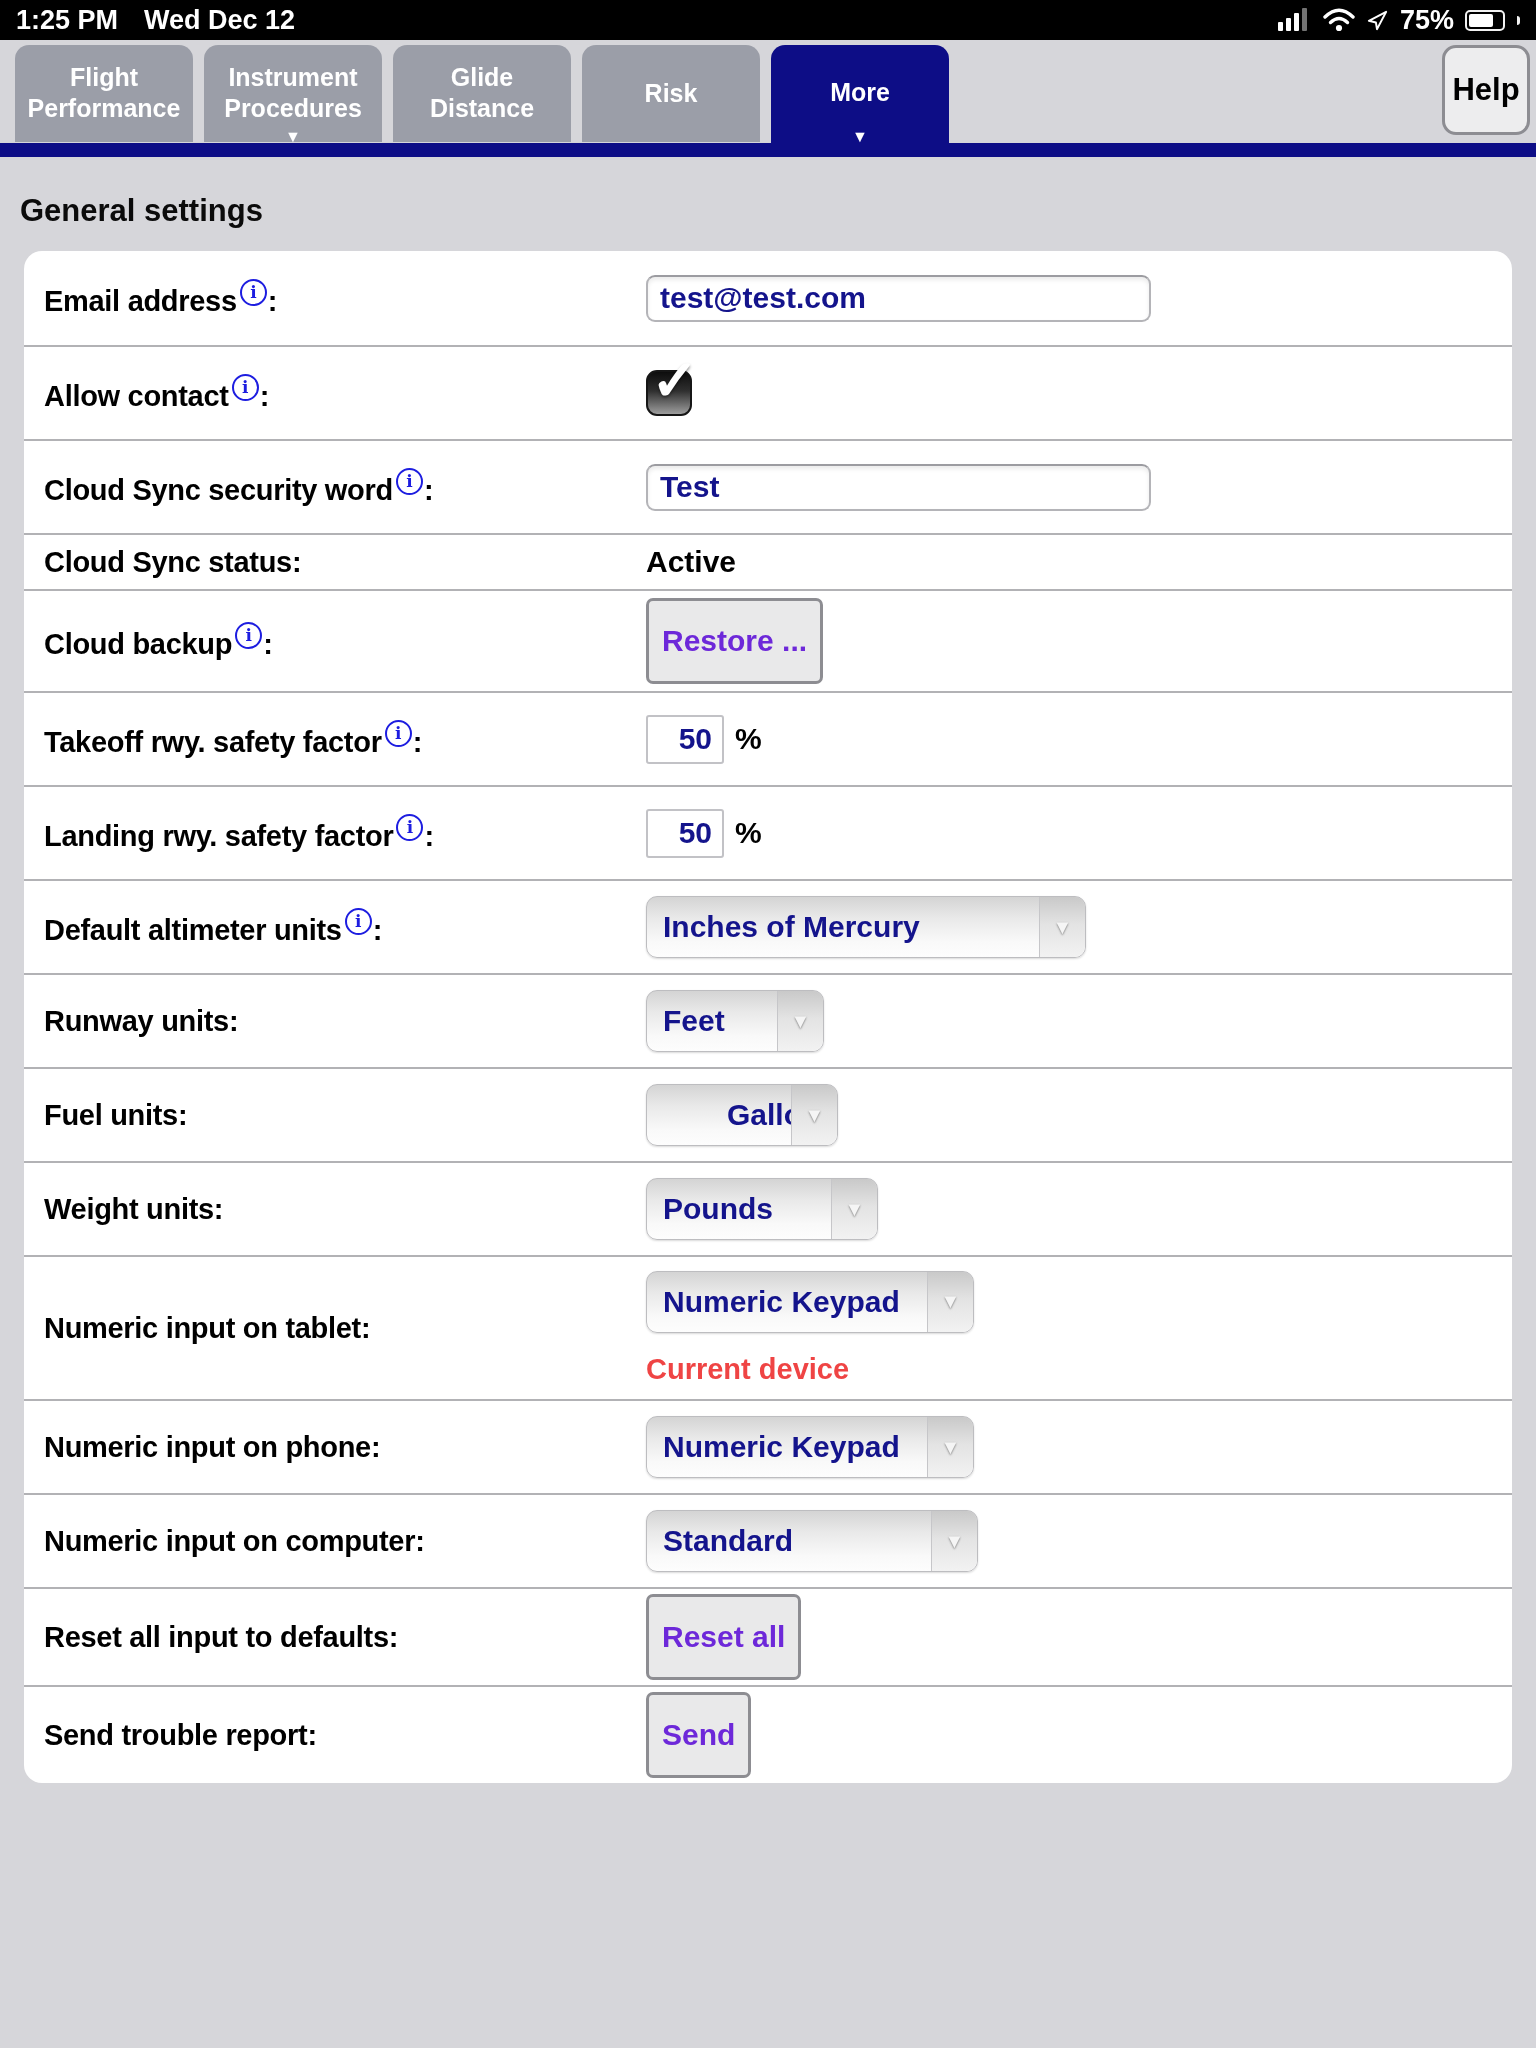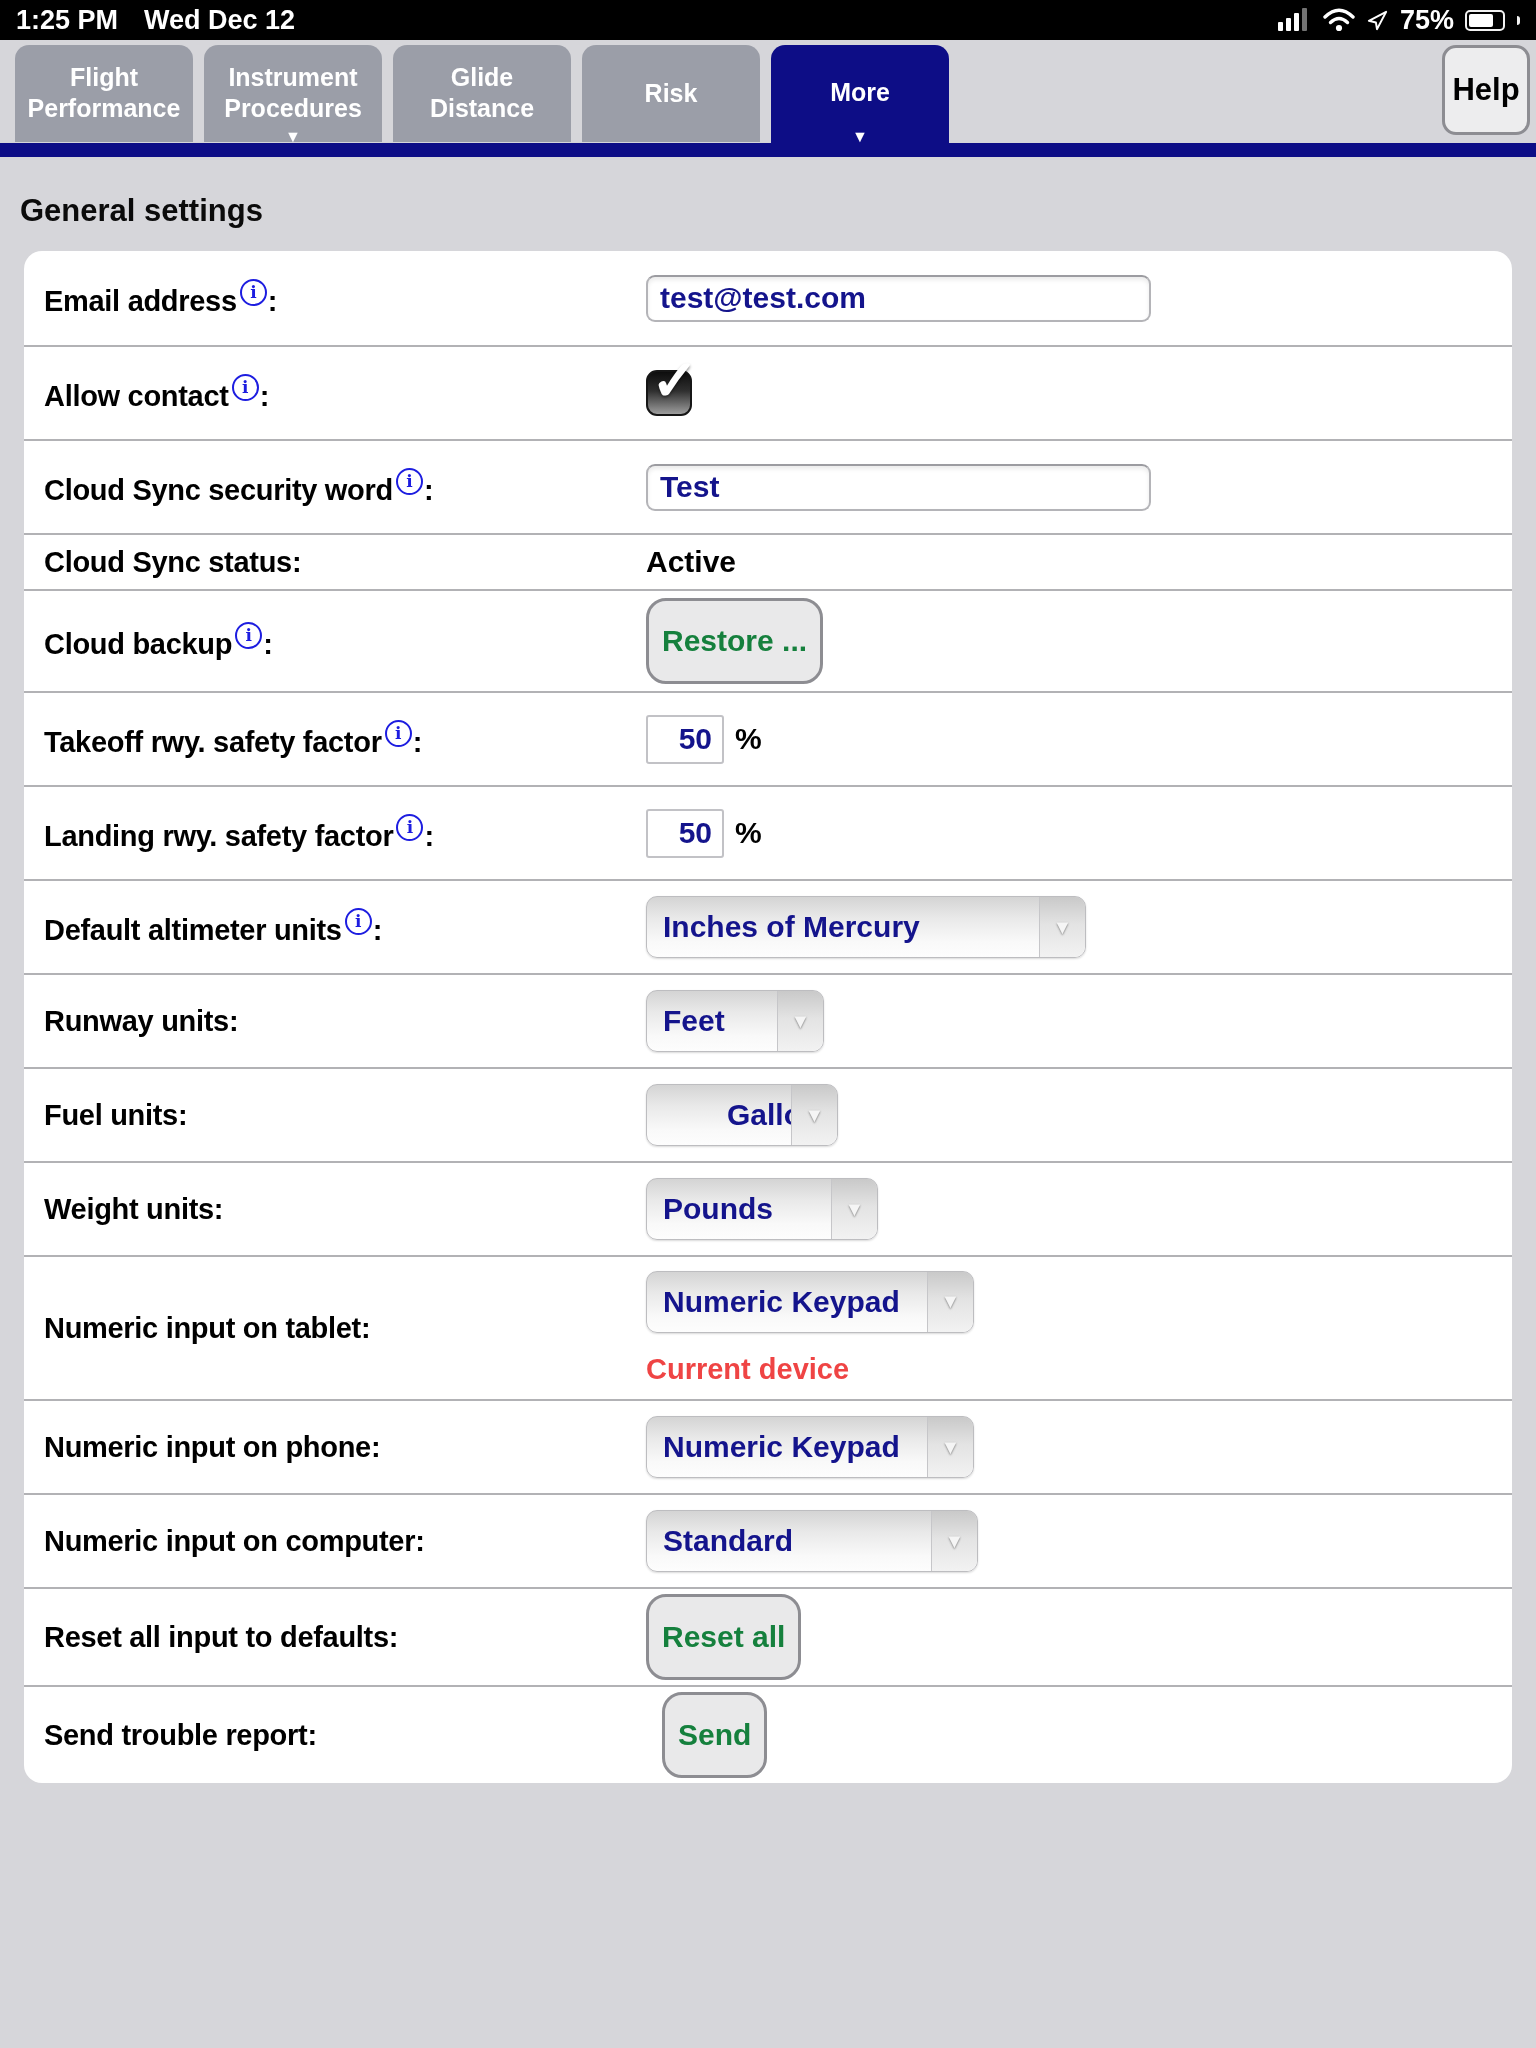--- a/index.html
+++ b/index.html
@@ -46,21 +46,21 @@
         vertical-align:13px;margin:0 1px 0 3px;font-family:"DejaVu Serif",serif;box-sizing:content-box;}
   .row-control{display:flex;align-items:center;flex:1;}
   .text-input{width:505px;height:47px;border:2px solid #b4b4b8;border-top-color:#9c9ca1;
               border-radius:9px;font:bold 30px "Liberation Sans",sans-serif;color:#14148c;
               padding:0 12px;box-shadow:inset 0 3px 4px rgba(0,0,0,.08);outline:none;box-sizing:border-box;background:#fff;}
   .checkbox{width:46px;height:46px;border-radius:11px;border:2px solid #161616;box-sizing:border-box;
             background:linear-gradient(180deg,#0d0d0d 0%,#2f2f2f 45%,#9e9e9e 100%);position:relative;}
   .check{position:absolute;left:3px;top:-25px;font-size:57px;font-weight:bold;color:#fff;
          text-shadow:0 2px 3px rgba(0,0,0,.45);}
   .static-value{font-size:30px;font-weight:bold;color:#000;}
-  .btn{background:#e9e9ea;border:3px solid #8d8d92;border-radius:20px;color:#15803d;
+  .btn{background:#e9e9ea;border:3px solid #8d8d92;border-radius:7px;color:#6d28d9;
        font:bold 30px "Liberation Sans",sans-serif;padding:23px 13px;cursor:default;}
   .num-input{width:78px;height:49px;border:2px solid #c2c2c6;border-radius:3px;background:#fff;
              font:bold 30px "Liberation Sans",sans-serif;color:#14148c;text-align:right;
              padding:0 10px 0 0;box-sizing:border-box;outline:none;}
   .suffix{font-size:30px;font-weight:bold;color:#000;margin-left:11px;}
   .select{height:62px;border-radius:11px;border:1px solid #bdbdc0;position:relative;display:flex;
           align-items:center;box-sizing:border-box;box-shadow:0 1px 2px rgba(0,0,0,.15);
           background:linear-gradient(180deg,#d4d4d4 0%,#e9e9e9 35%,#f9f9f9 75%,#fdfdfd 100%);}
   .select-value{font-size:30px;font-weight:bold;color:#14148c;padding-left:16px;white-space:nowrap;}
   .select-arrow{position:absolute;right:0;top:0;bottom:0;width:45px;border-left:1px solid #c6c6c9;
@@ -260,21 +260,21 @@
             <span class="select-arrow">▼</span>
           </div>
         </div>
       </div>
       <div class="row" style="height: 96px;">
         <div class="row-label"><span class="lbl">Reset all input to defaults</span><span class="colon">:</span></div>
         <div class="row-control">
           <button class="btn">Reset all</button>
         </div>
       </div>
-      <div class="row" style="height: 96px; gap: 16px;">
+      <div class="row" style="height: 96px;">
         <div class="row-label"><span class="lbl">Send trouble report</span><span class="colon">:</span></div>
         <div class="row-control">
           <button class="btn">Send</button>
         </div>
       </div>
     </div>
 
 </div>
 
 </body></html>

